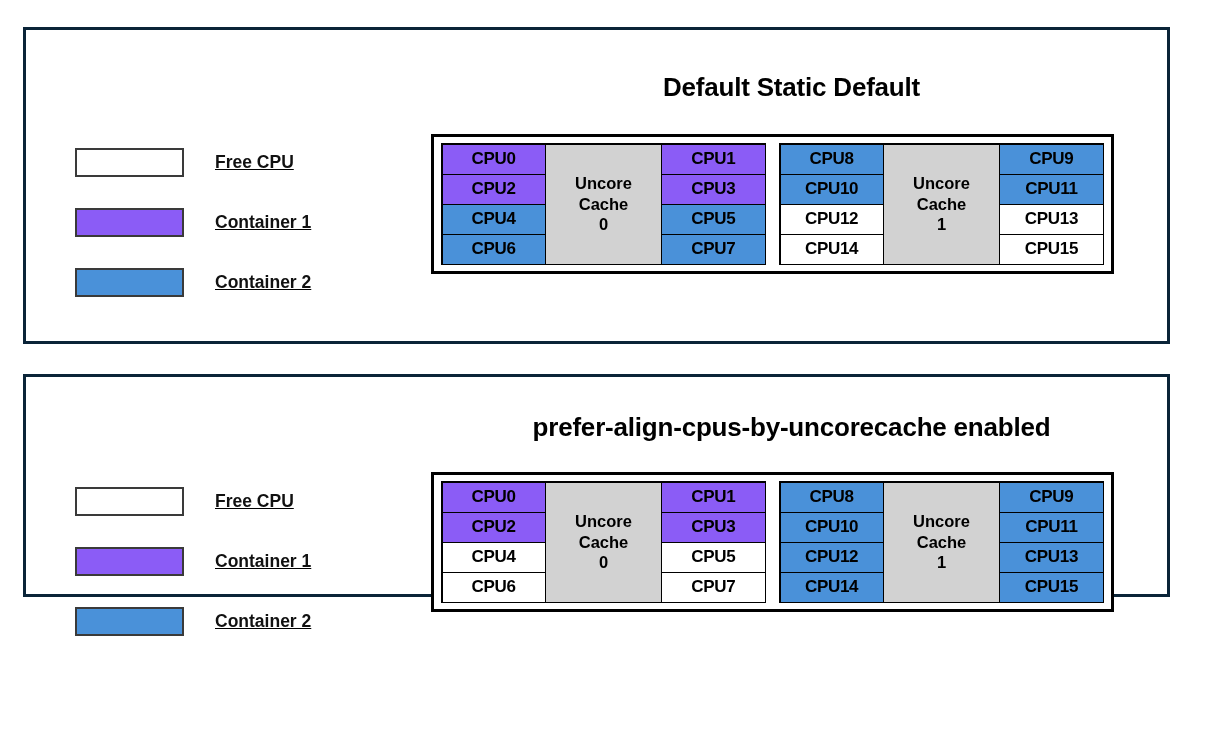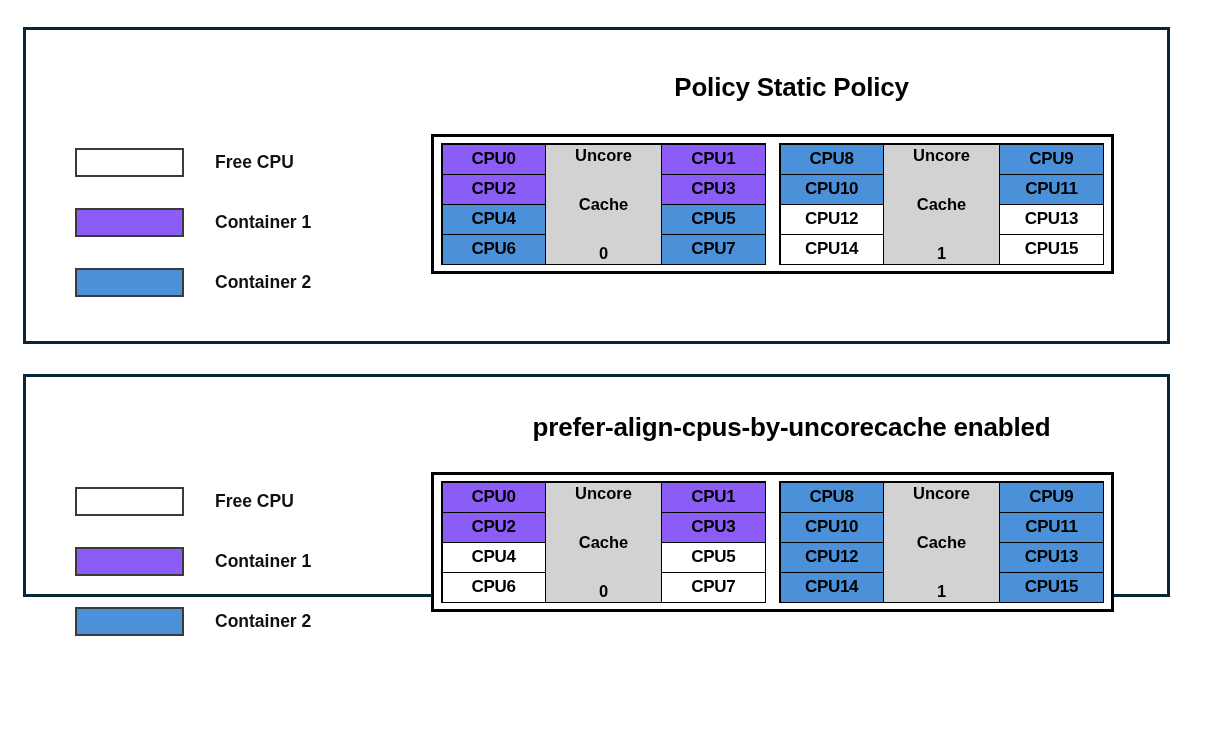--- a/index.html
+++ b/index.html
@@ -51,20 +51,21 @@
     position: absolute;
     left: 49px;
   }
   #panel-0 .legend { top: 102px; }
   #panel-1 .legend { top: 94px; }
 
   .legend-row {
     display: flex;
     align-items: center;
     height: 60px;
+    text-decoration: underline;
   }
   .legend-swatch {
     width: 109px;
     height: 29px;
     border: 2px solid #3a3a3a;
     box-sizing: border-box;
     flex: 0 0 auto;
   }
   .legend-label {
     margin-left: 31px;
@@ -114,38 +115,38 @@
   }
   .cache-cell {
     flex: 1.12 1 0;
     border: 1px solid #000000;
     box-sizing: border-box;
     margin: -0.5px;
     background: #d2d2d2;
     display: flex;
     flex-direction: column;
     align-items: center;
-    justify-content: space-between;
+    justify-content: center;
     font-size: 16.5px;
     font-weight: bold;
     color: #000000;
     line-height: 1.27;
     text-align: center;
   }
 
   .fill-free      { background: #ffffff; }
   .fill-container1{ background: #8b5cf6; }
   .fill-container2{ background: #4a91d9; text-align: right; }
 </style>
 </head>
 <body>
 
 <div id="panels-root">
     <div class="panel" id="panel-0">
-      <div class="panel-title">Policy Static Policy</div>
+      <div class="panel-title">Default Static Default</div>
       <div class="legend">
         <div class="legend-row">
           <div class="legend-swatch fill-free"></div>
           <div class="legend-label">Free CPU</div>
         </div>
         <div class="legend-row">
           <div class="legend-swatch fill-container1"></div>
           <div class="legend-label">Container 1</div>
         </div>
         <div class="legend-row">

